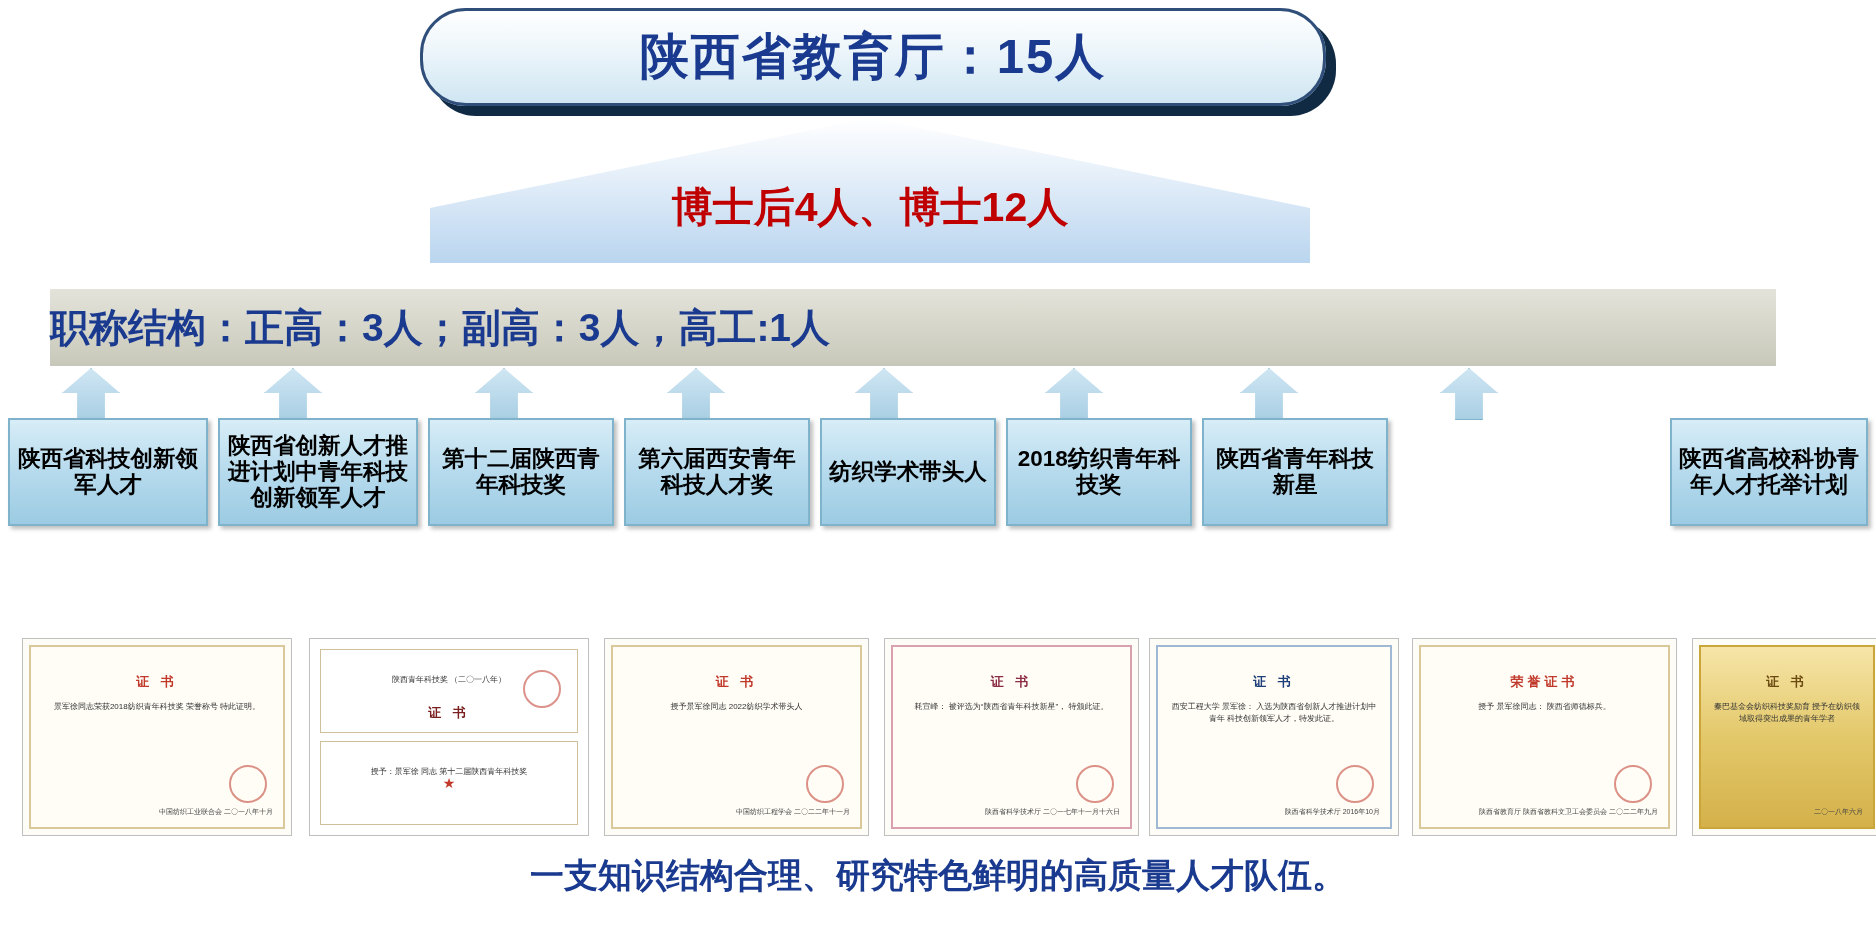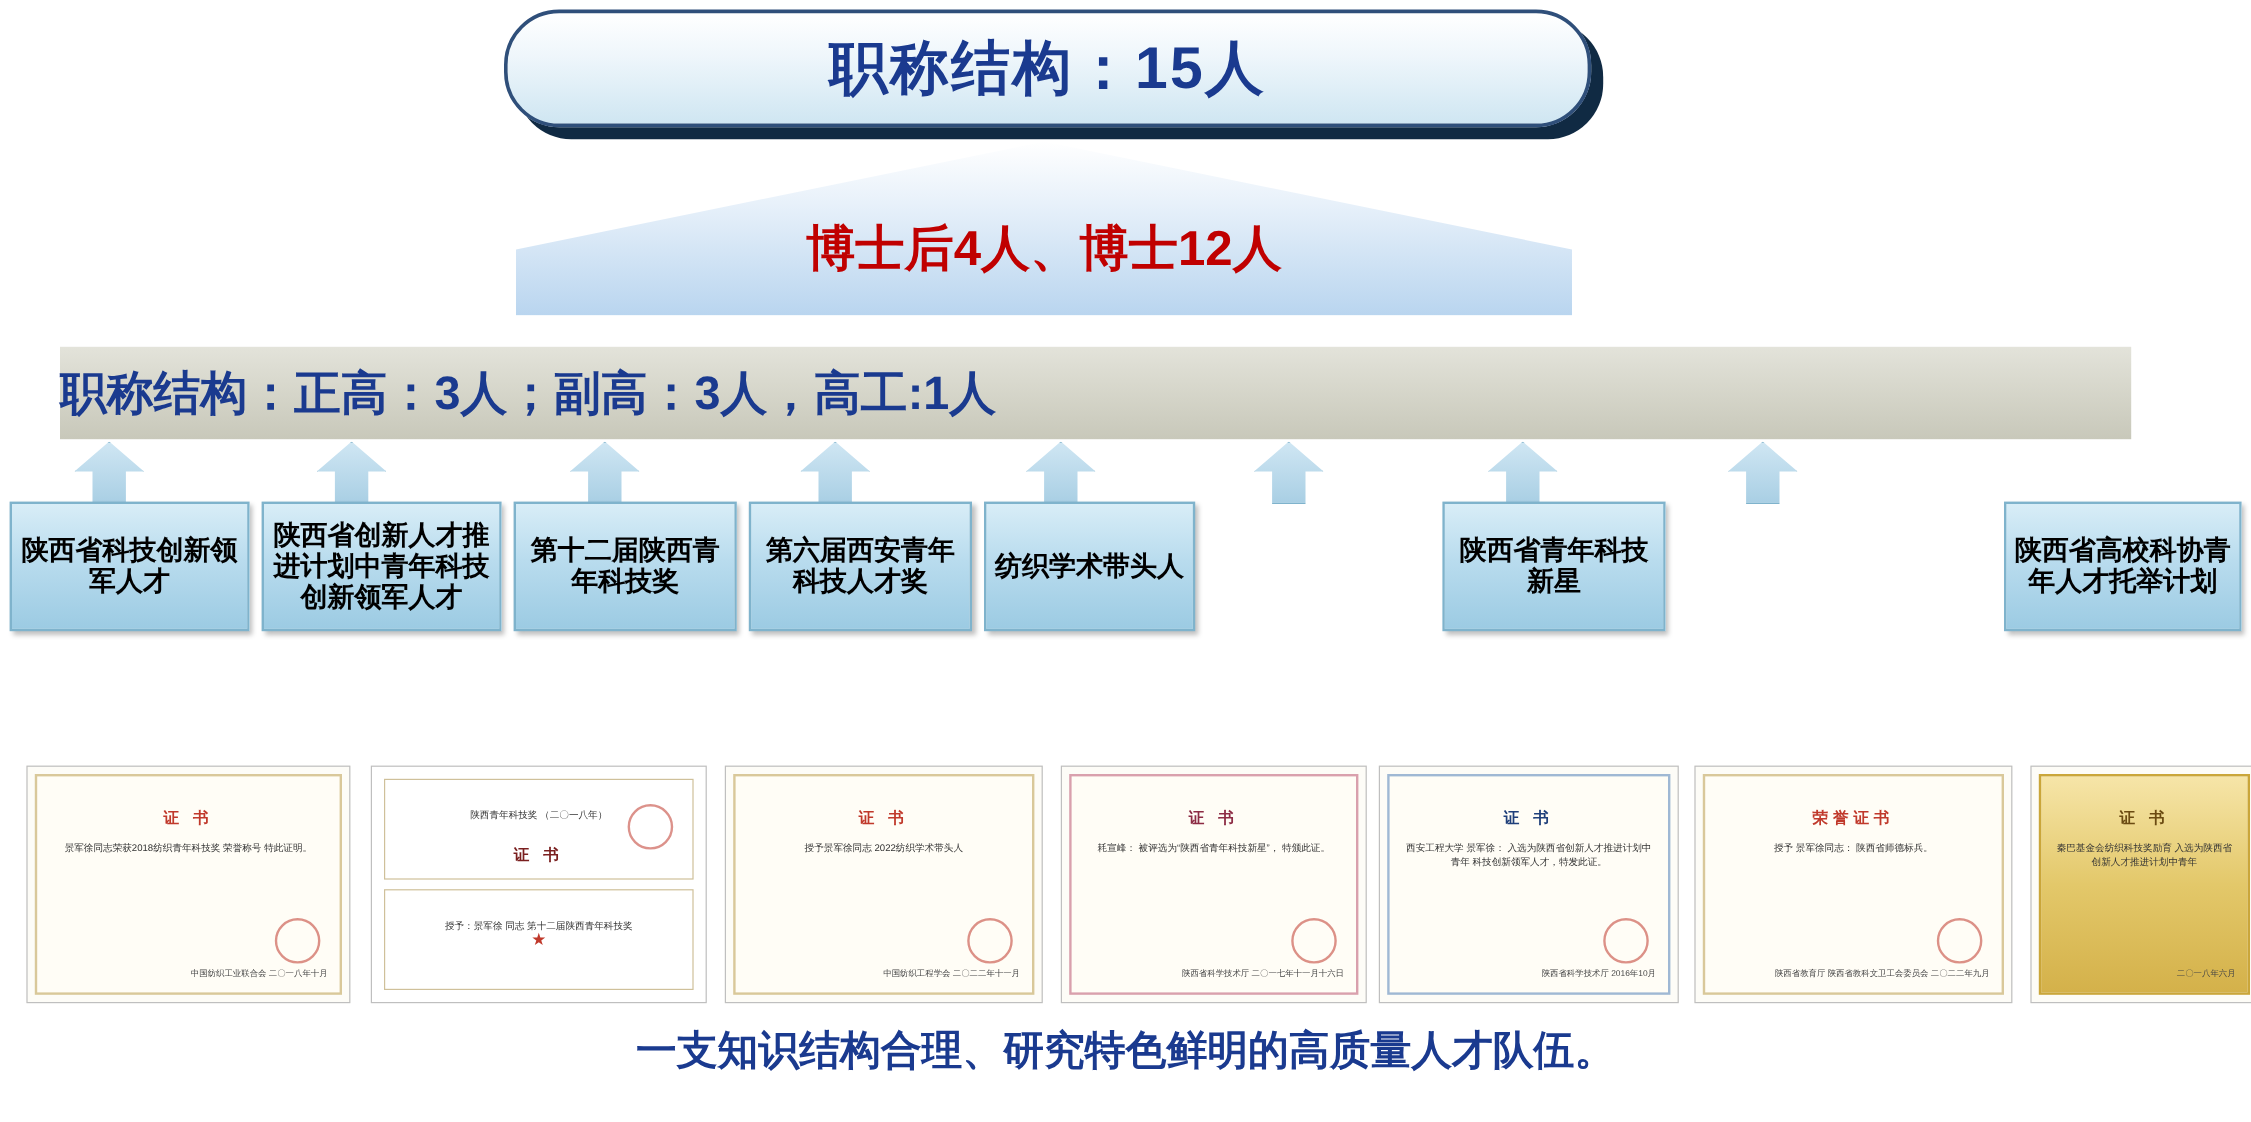--- a/index.html
+++ b/index.html
@@ -163,21 +163,21 @@
     left:0;top:853px;width:1876px;
     text-align:center;
     font-size:34px;font-weight:bold;color:#1a3a8f;
     white-space:nowrap;
   }
 </style>
 </head>
 <body>
 
 <div class="top-banner">
-  <div class="txt">职称结构：15人</div>
+  <div class="txt">陕西省教育厅：15人</div>
 </div>
 
 <div class="chevron">
   <div class="shape"></div>
   <div class="label">博士后4人、博士12人</div>
 </div>
 
 <div class="struct-bar">
   <div class="txt">职称结构：正高：3人；副高：3人，高工:1人</div>
 </div>
@@ -201,20 +201,23 @@
     <div class="txt">第十二届陕西青年科技奖</div>
   </div>
   <div class="award-box" style="left:218px;width:200px">
     <div class="txt">陕西省创新人才推进计划中青年科技创新领军人才</div>
   </div>
   <div class="award-box" style="left:820px;width:176px">
     <div class="txt">纺织学术带头人</div>
   </div>
   <div class="award-box" style="left:624px;width:186px">
     <div class="txt">第六届西安青年科技人才奖</div>
+  </div>
+  <div class="award-box" style="left:1006px;width:186px">
+    <div class="txt">2018纺织青年科技奖</div>
   </div>
   <div class="award-box" style="left:1202px;width:186px">
     <div class="txt">陕西省青年科技新星</div>
   </div>
   <div class="award-box" style="left:1670px;width:198px">
     <div class="txt">陕西省高校科协青年人才托举计划</div>
   </div>
 </div>
 
 <div class="certs">
@@ -291,20 +294,20 @@
 陕西省教科文卫工会委员会
 二〇二二年九月</div>
       <div class="seal"></div>
     </div>
   </div>
 
   <div class="cert v-gold" style="left:1678px;width:190px">
     <div class="inner">
       <div class="c-title">证 书</div>
       <div class="c-sub">秦巴基金会纺织科技奖励育
-入选为陕西省创新人才推进计划中青年</div>
+授予在纺织领域取得突出成果的青年学者</div>
       <div class="c-foot">二〇一八年六月</div>
     </div>
   </div>
 
 </div>
 
 <div class="summary">一支知识结构合理、研究特色鲜明的高质量人才队伍。</div>
 
 </body></html>

